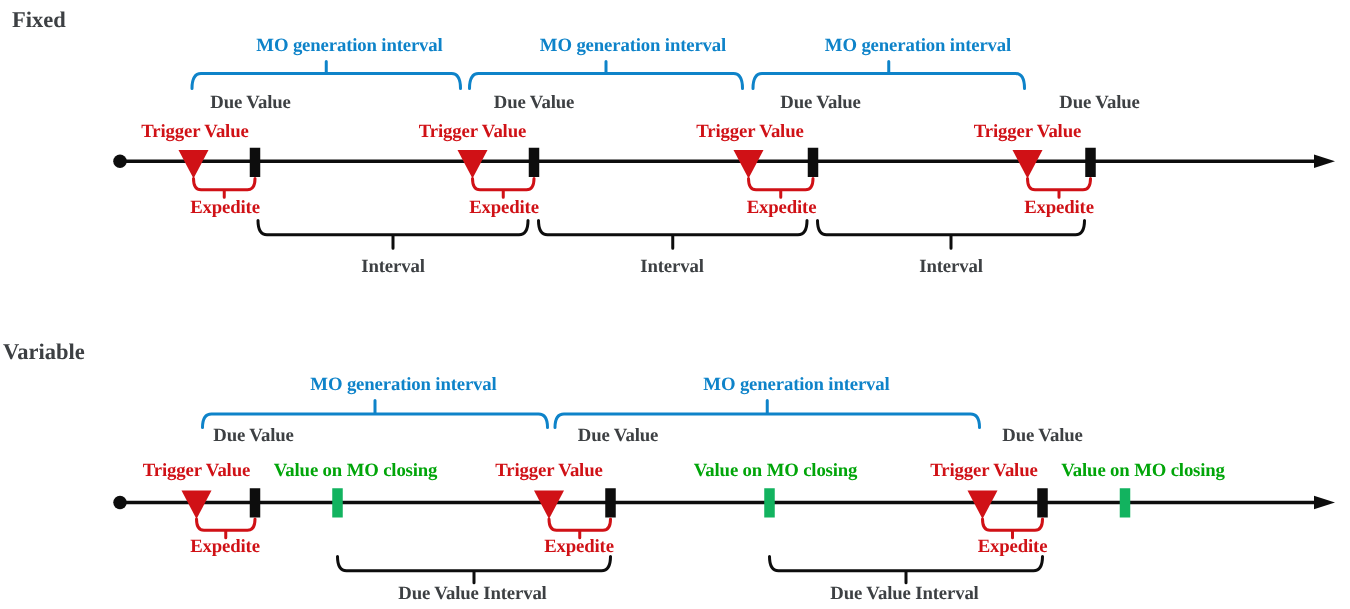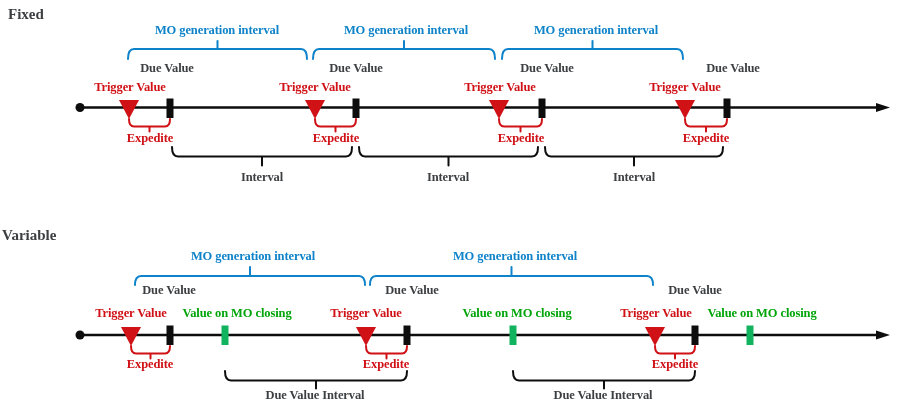--- a/index.html
+++ b/index.html
@@ -18,21 +18,21 @@
     color:var(--gray-text);
     white-space:nowrap;
   }
   .lbl{
     position:absolute;
     font-weight:bold;font-size:12.5px;
     letter-spacing:-0.1px;
     white-space:nowrap;
     transform:translateX(-50%);
   }
-  .lbl.blue{color:var(--blue);}
+  .lbl.blue{color:var(--blue);margin-left:16px;}
   .lbl.red{color:var(--red);}
   .lbl.green{color:var(--green-text);}
   .lbl.gray{color:var(--gray-text);}
   .axis{stroke:var(--ink);stroke-width:2.4;fill:none;}
   .fill-ink{fill:var(--ink);stroke:none;}
   .tri{fill:var(--red);stroke:none;}
   .bar-g{fill:var(--green-marker);stroke:none;}
   .br{fill:none;stroke-width:2;stroke-linecap:round;stroke-linejoin:round;}
   .br.blue{stroke:var(--blue);}
   .br.red{stroke:var(--red);}

